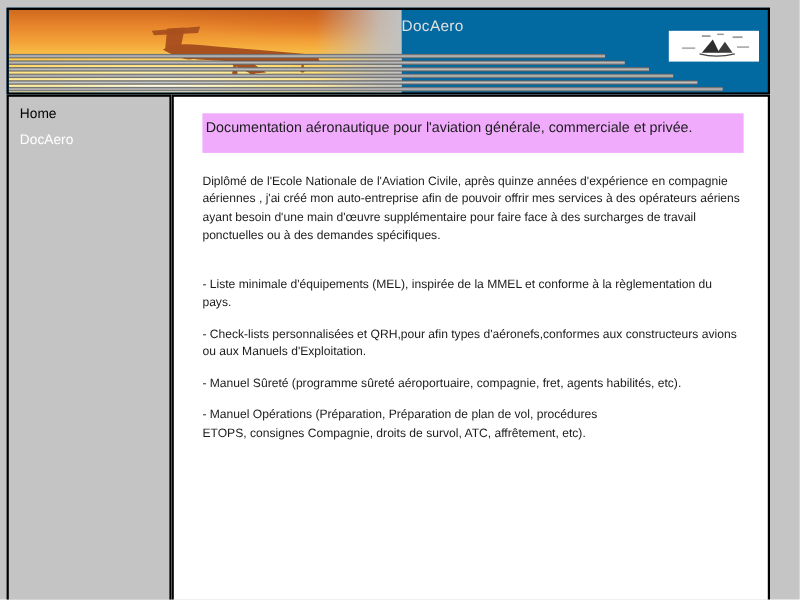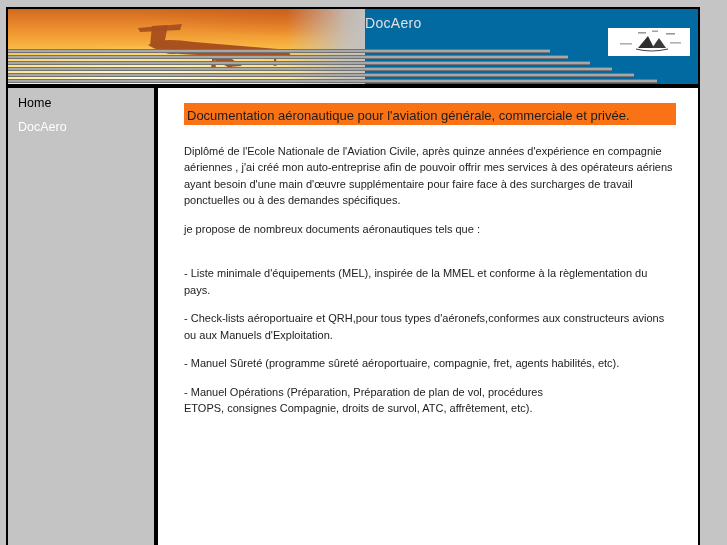--- a/index.html
+++ b/index.html
@@ -51,21 +51,21 @@
   
   .content{
     position:absolute;left:156px;top:86px;width:544px;height:465px;
     box-sizing:border-box;border:2px solid #000;background:#fff;
     padding:15px 22px 0 26px;overflow:hidden;
   }
   .content p{
     margin:0 0 12px 0;font-size:11px;line-height:16.5px;color:#1c1c1c;
   }
   .headline{
-    background:#f97316;padding:5px 3px 0 3px;margin:0 0 18px 0 !important;
+    background:#f0abfc;padding:5px 3px 14px 3px;margin:0 0 18px 0 !important;
     font-size:13px !important;
   }
   .extra-gap{margin-top:28px !important;}
 </style>
 </head>
 <body>
 
 <div class="page">
 
   <div class="banner">
@@ -121,27 +121,26 @@
   <div class="sidebar">
     <a class="nav-link nav-home">Home</a>
     <a class="nav-link nav-english">DocAero</a>
   </div>
 
   <div class="content">
     <p class="headline">Documentation aéronautique pour l'aviation générale, commerciale et privée.</p>
 
     <p>Diplômé de l'Ecole Nationale de l'Aviation Civile, après quinze années d'expérience en compagnie aériennes , j'ai créé mon auto-entreprise afin de pouvoir offrir mes services à des opérateurs aériens ayant besoin d'une main d'œuvre supplémentaire pour faire face à des surcharges de travail ponctuelles ou à des demandes spécifiques.</p>
 
-    <p>je propose de nombreux documents aéronautiques tels que :</p>
 
 
 
     <p class="extra-gap">- Liste minimale d'équipements (MEL), inspirée de la MMEL et conforme à la règlementation du pays.</p>
 
-    <p>- Check-lists aéroportuaire et QRH,pour tous types d'aéronefs,conformes aux constructeurs avions ou aux Manuels d'Exploitation.</p>
+    <p>- Check-lists personnalisées et QRH,pour afin types d'aéronefs,conformes aux constructeurs avions ou aux Manuels d'Exploitation.</p>
 
 
     <p>- Manuel Sûreté (programme sûreté aéroportuaire, compagnie, fret, agents habilités, etc).</p>
 
     <p><span>- Manuel Opérations (Préparation, Préparation de plan de vol, procédures</span><br><span>ETOPS, consignes Compagnie, droits de survol, ATC, affrêtement, etc).</span></p>
 
   </div>
 
 </div>
 

